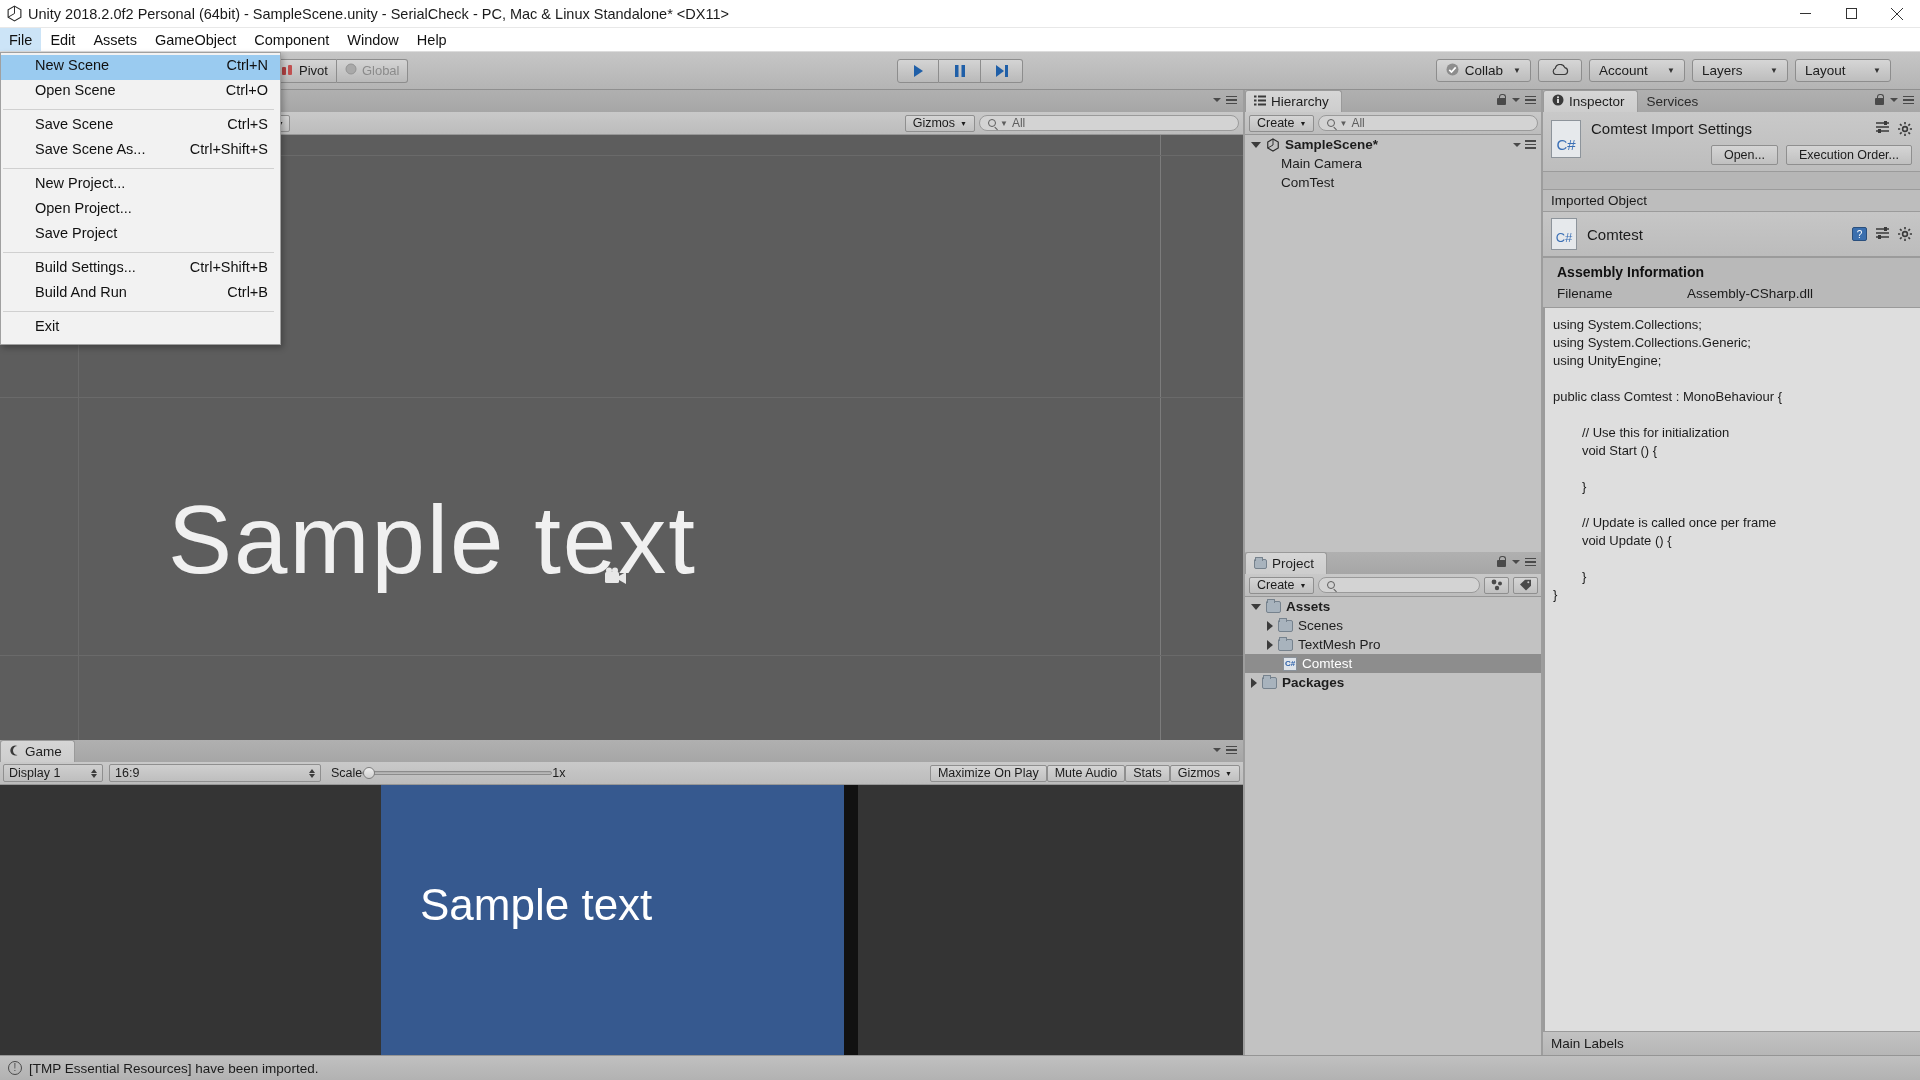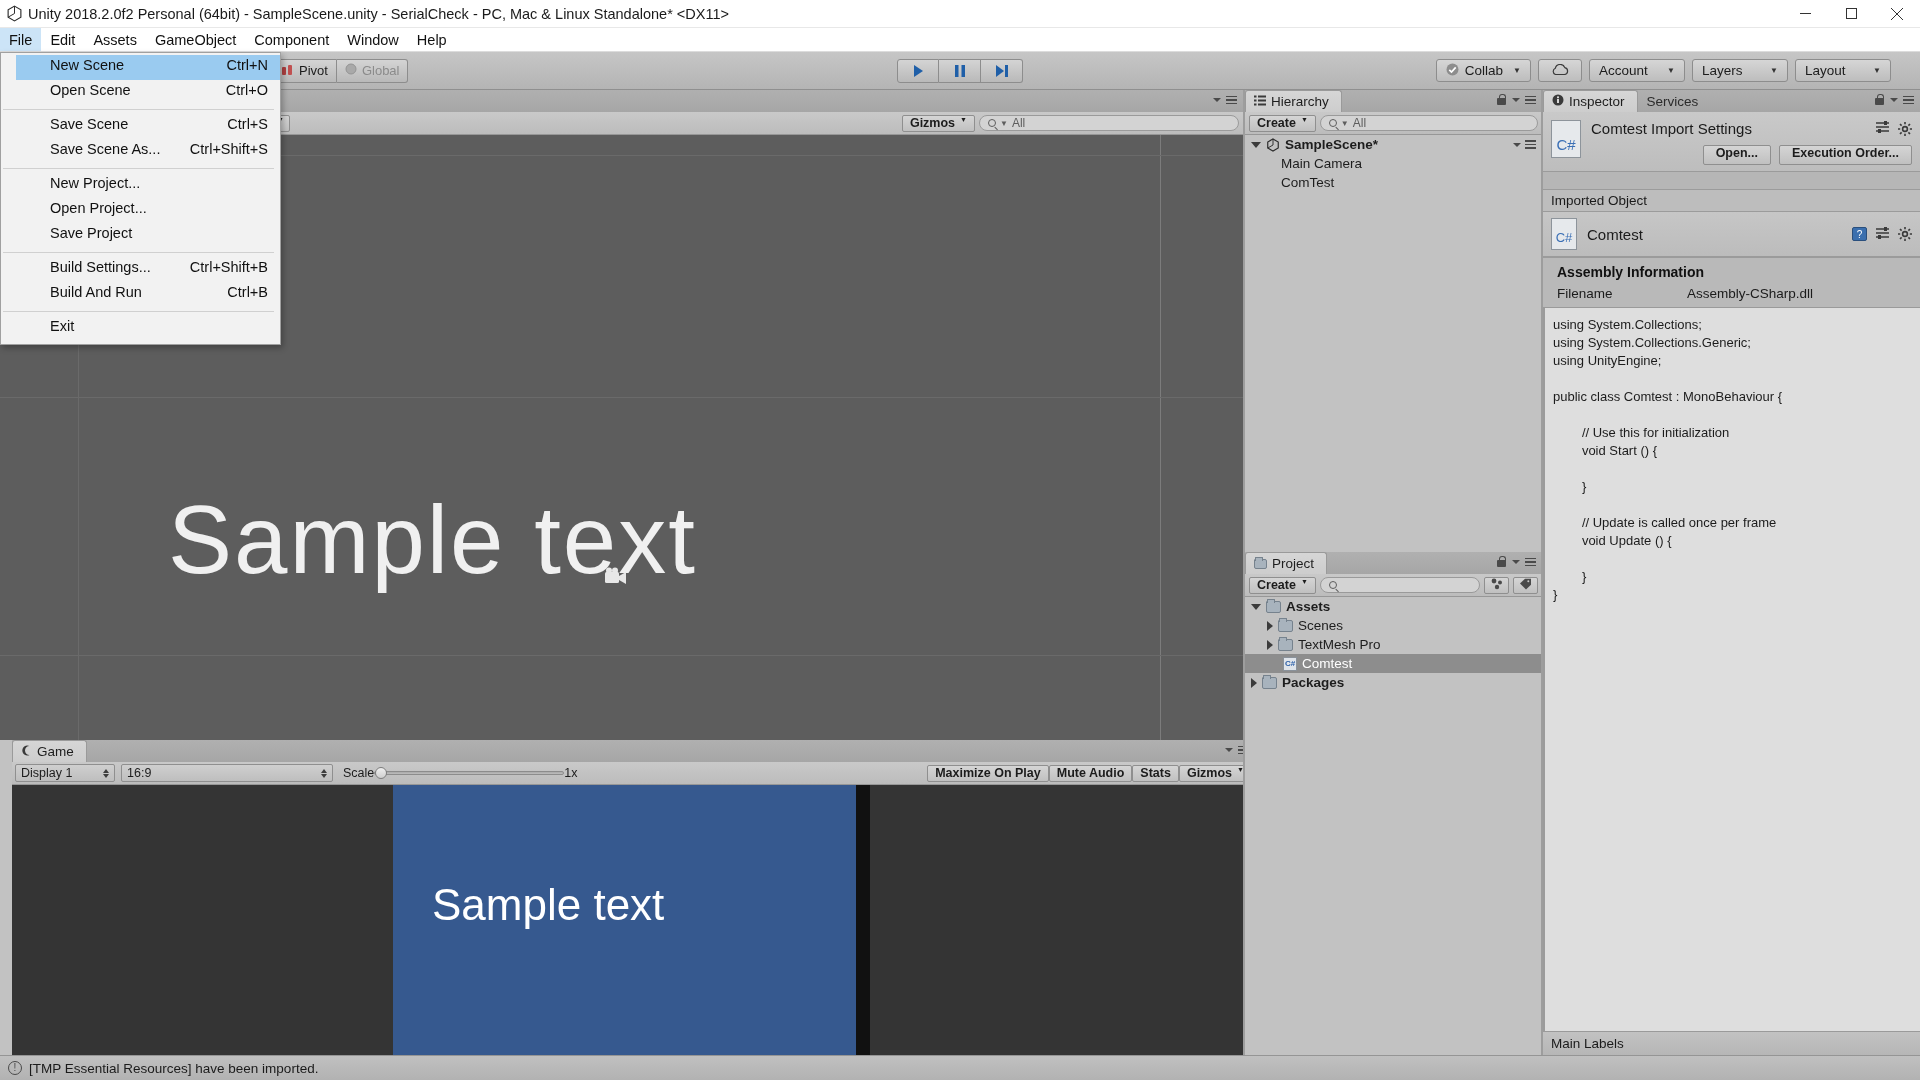--- a/index.html
+++ b/index.html
@@ -29,21 +29,21 @@
   .menu-item { padding:0 9px; display:flex; align-items:center; font-size:14.5px; color:#111; }
   .menu-item.open { background:#cce4f7; }
 
   
   .dropdown {
     position:absolute; left:0; top:52px; width:281px;
     background:#f2f2f2; border:1px solid #a0a0a0; z-index:100;
     padding:2px 0 3px 0; box-shadow:2px 3px 6px rgba(0,0,0,.28);
   }
   .dd-row { height:25px; display:flex; align-items:center; padding:0 12px 6px 34px;
-    font-size:14.5px; color:#111;margin-left:15px; }
+    font-size:14.5px; color:#111; }
   .dd-row.sel { background:#9acbf0; }
   .dd-label { flex:1; white-space:nowrap; }
   .dd-short { color:#111; font-size:14.5px; white-space:nowrap; }
   .dd-sep { height:1px; background:#d0d0d0; margin:4px 6px 4px 2px; }
 
   
   .u-toolbar { height:38px; background:linear-gradient(#c6c6c6,#b4b4b4);
     border-bottom:1px solid #8f8f8f; display:flex; align-items:center; padding:0 23px;
     position:relative; }
   .transport { position:absolute; left:50%; transform:translateX(-50%); display:flex; }
@@ -77,23 +77,23 @@
     background:#4a4a4a; border-radius:1px; }
   .lock:after { content:''; position:absolute; left:3px; top:0px; width:5px; height:5px;
     border:1.6px solid #4a4a4a; border-bottom:none; border-radius:3px 3px 0 0; }
   .hamb { display:flex; flex-direction:column; gap:2px; }
   .hamb i { display:block; width:11px; height:1.6px; background:#4a4a4a; }
   .dots-caret { width:0;height:0;border-left:4px solid transparent;border-right:4px solid transparent;
     border-top:4px solid #4a4a4a; }
 
   .subbar { height:23px; background:linear-gradient(#c9c9c9,#bcbcbc);
     border-bottom:1px solid #979797; display:flex; align-items:center; padding:0 4px; gap:4px; }
-  .minibtn { height:17px; display:flex; align-items:flex-start; gap:5px; padding:0 7px;
+  .minibtn { height:17px; display:flex; align-items:center; gap:5px; padding:0 7px;
     background:linear-gradient(#d5d5d5,#c0c0c0); border:1px solid #8f8f8f; border-radius:2px;
-    font-size:12.5px; color:#1c1c1c;font-weight:bold; }
+    font-size:12.5px; color:#1c1c1c; }
   .search {
     flex:1; height:16px; background:#d3d3d3; border:1px solid #9a9a9a; border-radius:9px;
     display:flex; align-items:center; padding:0 8px; gap:4px; font-size:12px; color:#5d5d5d;
   }
   .mag { width:8px; height:8px; border:1.4px solid #5d5d5d; border-radius:50%; position:relative; flex:none;}
   .mag:after { content:''; position:absolute; right:-3px; bottom:-3px; width:4px; height:1.4px;
     background:#5d5d5d; transform:rotate(45deg); }
 
   .panel-body { background:#c2c2c2; overflow:hidden; }
 
@@ -356,21 +356,21 @@
         <svg width="30" height="22" viewBox="0 0 30 22">
             <rect x="1" y="5" width="14" height="11" rx="1.5" fill="#e8e8e8"></rect>
             <path d="M15 9l7-4v12l-7-4z" fill="#e8e8e8"></path>
             <circle cx="5" cy="3.5" r="3" fill="#e8e8e8"></circle>
             <circle cx="11" cy="3.5" r="3" fill="#e8e8e8"></circle>
           </svg>
       </div>
     </div>
   </div>
 
-  <div class="panel" style="left:12px;top:740px;width:1243px;height:315px;">
+  <div class="panel" style="left:0;top:740px;width:1243px;height:315px;">
     <div class="tabstrip">
       <div class="tab">
         <span>
           <svg width="11" height="11" viewBox="0 0 11 11">
               <path d="M8.5 1A5 5 0 1 0 8.5 10 4 4 0 0 1 8.5 1z" fill="#3a3a3a"></path>
             </svg>
         </span>
         <span>Game</span>
       </div>
       <div class="tab-tools">

